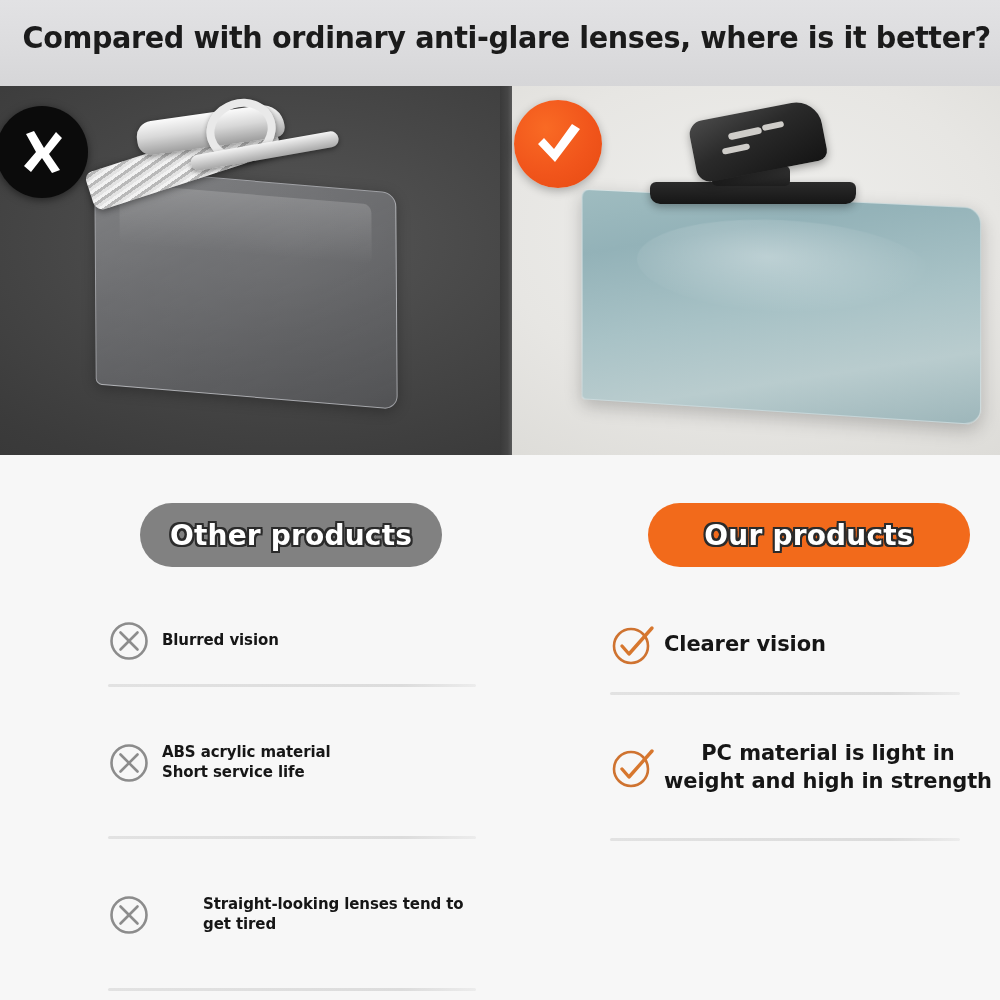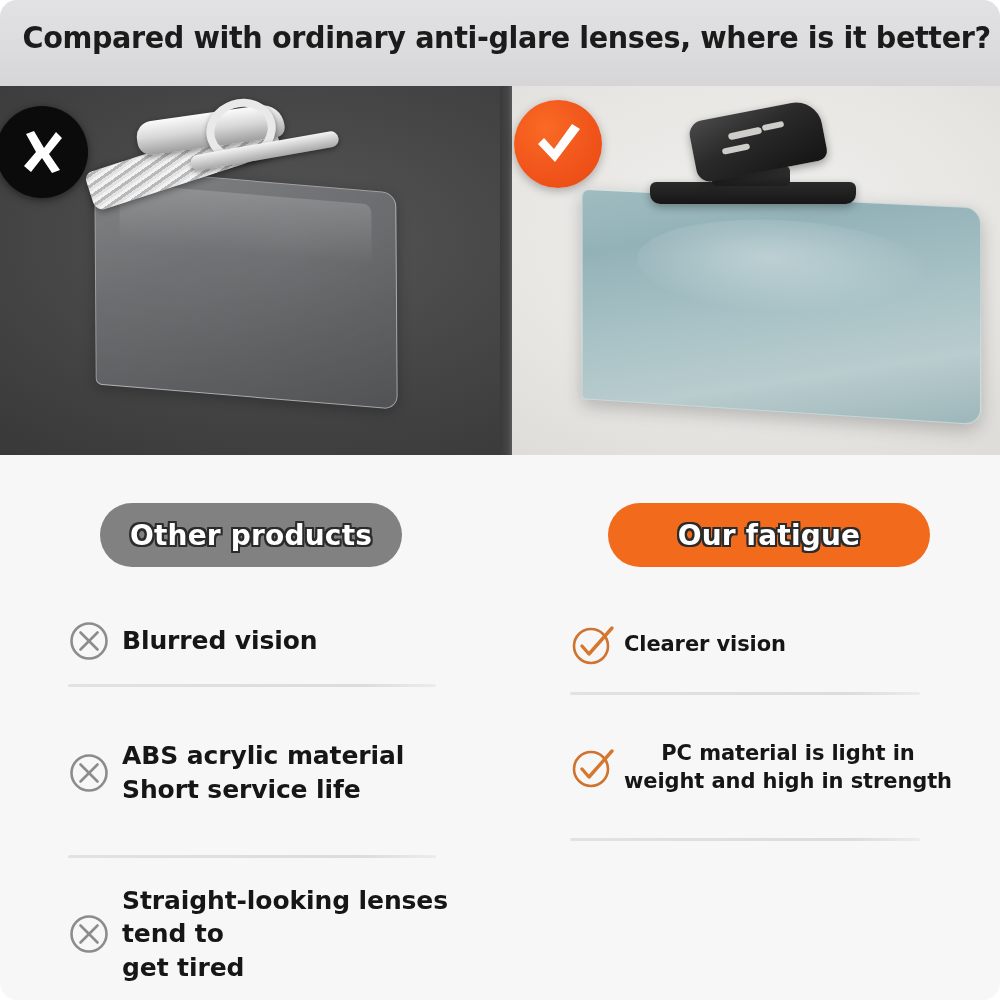--- a/index.html
+++ b/index.html
@@ -12,21 +12,20 @@
     height: 1000px;
     font-family: "DejaVu Sans", "Liberation Sans", sans-serif;
     overflow: hidden;
   }
   .page {
     position: relative;
     width: 1000px;
     height: 1000px;
     background: #f7f7f7;
     overflow: hidden;
-    border-radius: 17px;
   }
 
   
   .header {
     position: absolute;
     left: 0; top: 0;
     width: 1000px;
     height: 86px;
     background: linear-gradient(180deg, #e2e2e4 0%, #dcdcde 55%, #d6d6d8 100%);
   }
@@ -241,20 +240,21 @@
     position: absolute;
     left: 0; top: 455px;
     width: 1000px;
     height: 545px;
     display: flex;
   }
   .col {
     position: relative;
     width: 50%;
     height: 100%;
+    margin-left: 40px;
   }
   .pill {
     position: absolute;
     top: 48px;
     height: 64px;
     border-radius: 34px;
     display: flex;
     align-items: center;
     justify-content: center;
     font-size: 28px;
@@ -310,32 +310,32 @@
   .icon-x, .icon-check {
     flex: 0 0 auto;
     position: relative;
     width: 42px;
     height: 42px;
     margin-right: 12px;
   }
   .icon-check { width: 46px; height: 46px; margin-right: 8px; }
 
   .row-text {
-    font-size: 25px;
+    font-size: 15px;
     font-weight: 700;
     color: #161616;
     line-height: 1.33;
     letter-spacing: -0.1px;
     white-space: pre-line;
   }
   .col-right .row-text { font-size: 21px; }
 
   .r1 { height: 92px; }
-  .r2 { height: 171px; }
-  .r3 { height: 152px; }
+  .r2 { height: 152px; }
+  .r3 { height: 152px; gap: 41px; }
   .col-right .r1 { height: 100px; align-items: center; }
   .col-right .r2 { height: 146px; text-align: center; }
   .col-right .r3 { height: 150px; }
 </style>
 </head>
 <body>
 
 <div class="page">
 
   <div class="header">
@@ -419,21 +419,21 @@
           </span>
           <span class="row-text">Straight-looking lenses tend to
  get tired</span>
           <span class="row-line"></span>
         </div>
 
       </div>
     </div>
 
     <div class="col col-right">
-      <div class="pill pill-our">Our fatigue</div>
+      <div class="pill pill-our">Our products</div>
 
       <div class="rows">
 
         <div class="row r1">
           <span class="icon-check">
             <svg width="46" height="46" viewBox="0 0 46 46" aria-hidden="true">
               <circle cx="21" cy="24" r="17" fill="none" stroke="#cf7330" stroke-width="2.6"></circle>
               <path d="M12 24 L19 32 L42 6" fill="none" stroke="#d7772e" stroke-width="3.4" stroke-linecap="round" stroke-linejoin="round"></path>
             </svg>
           </span>

